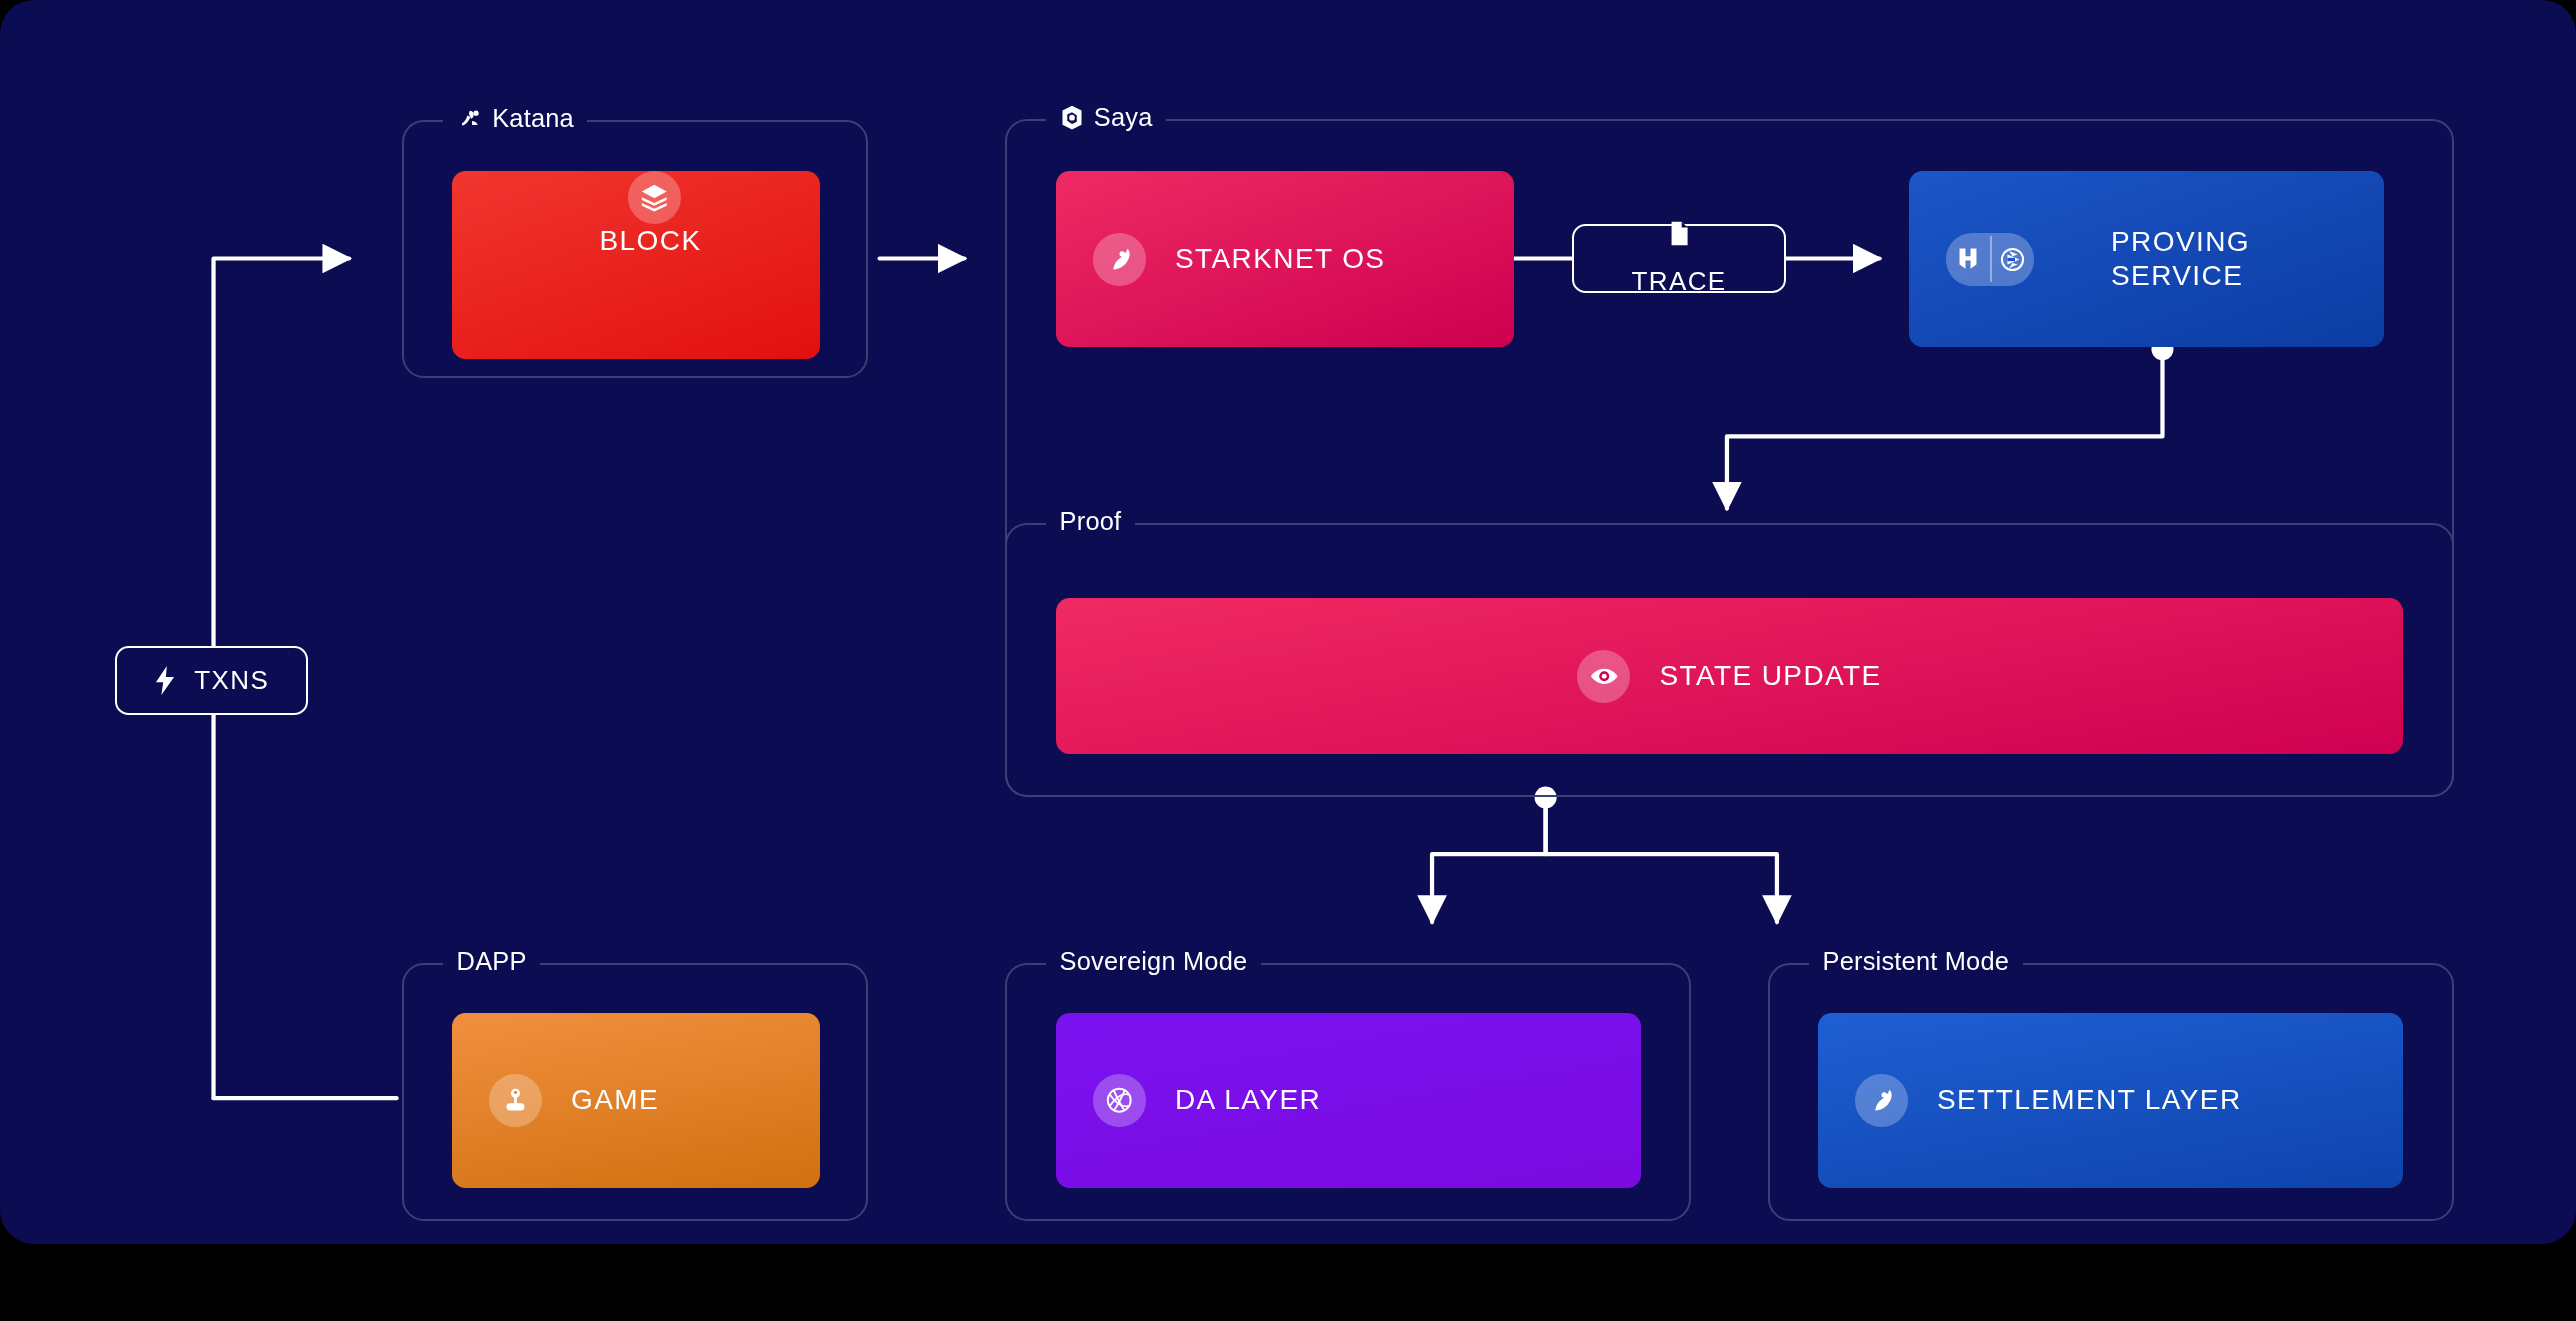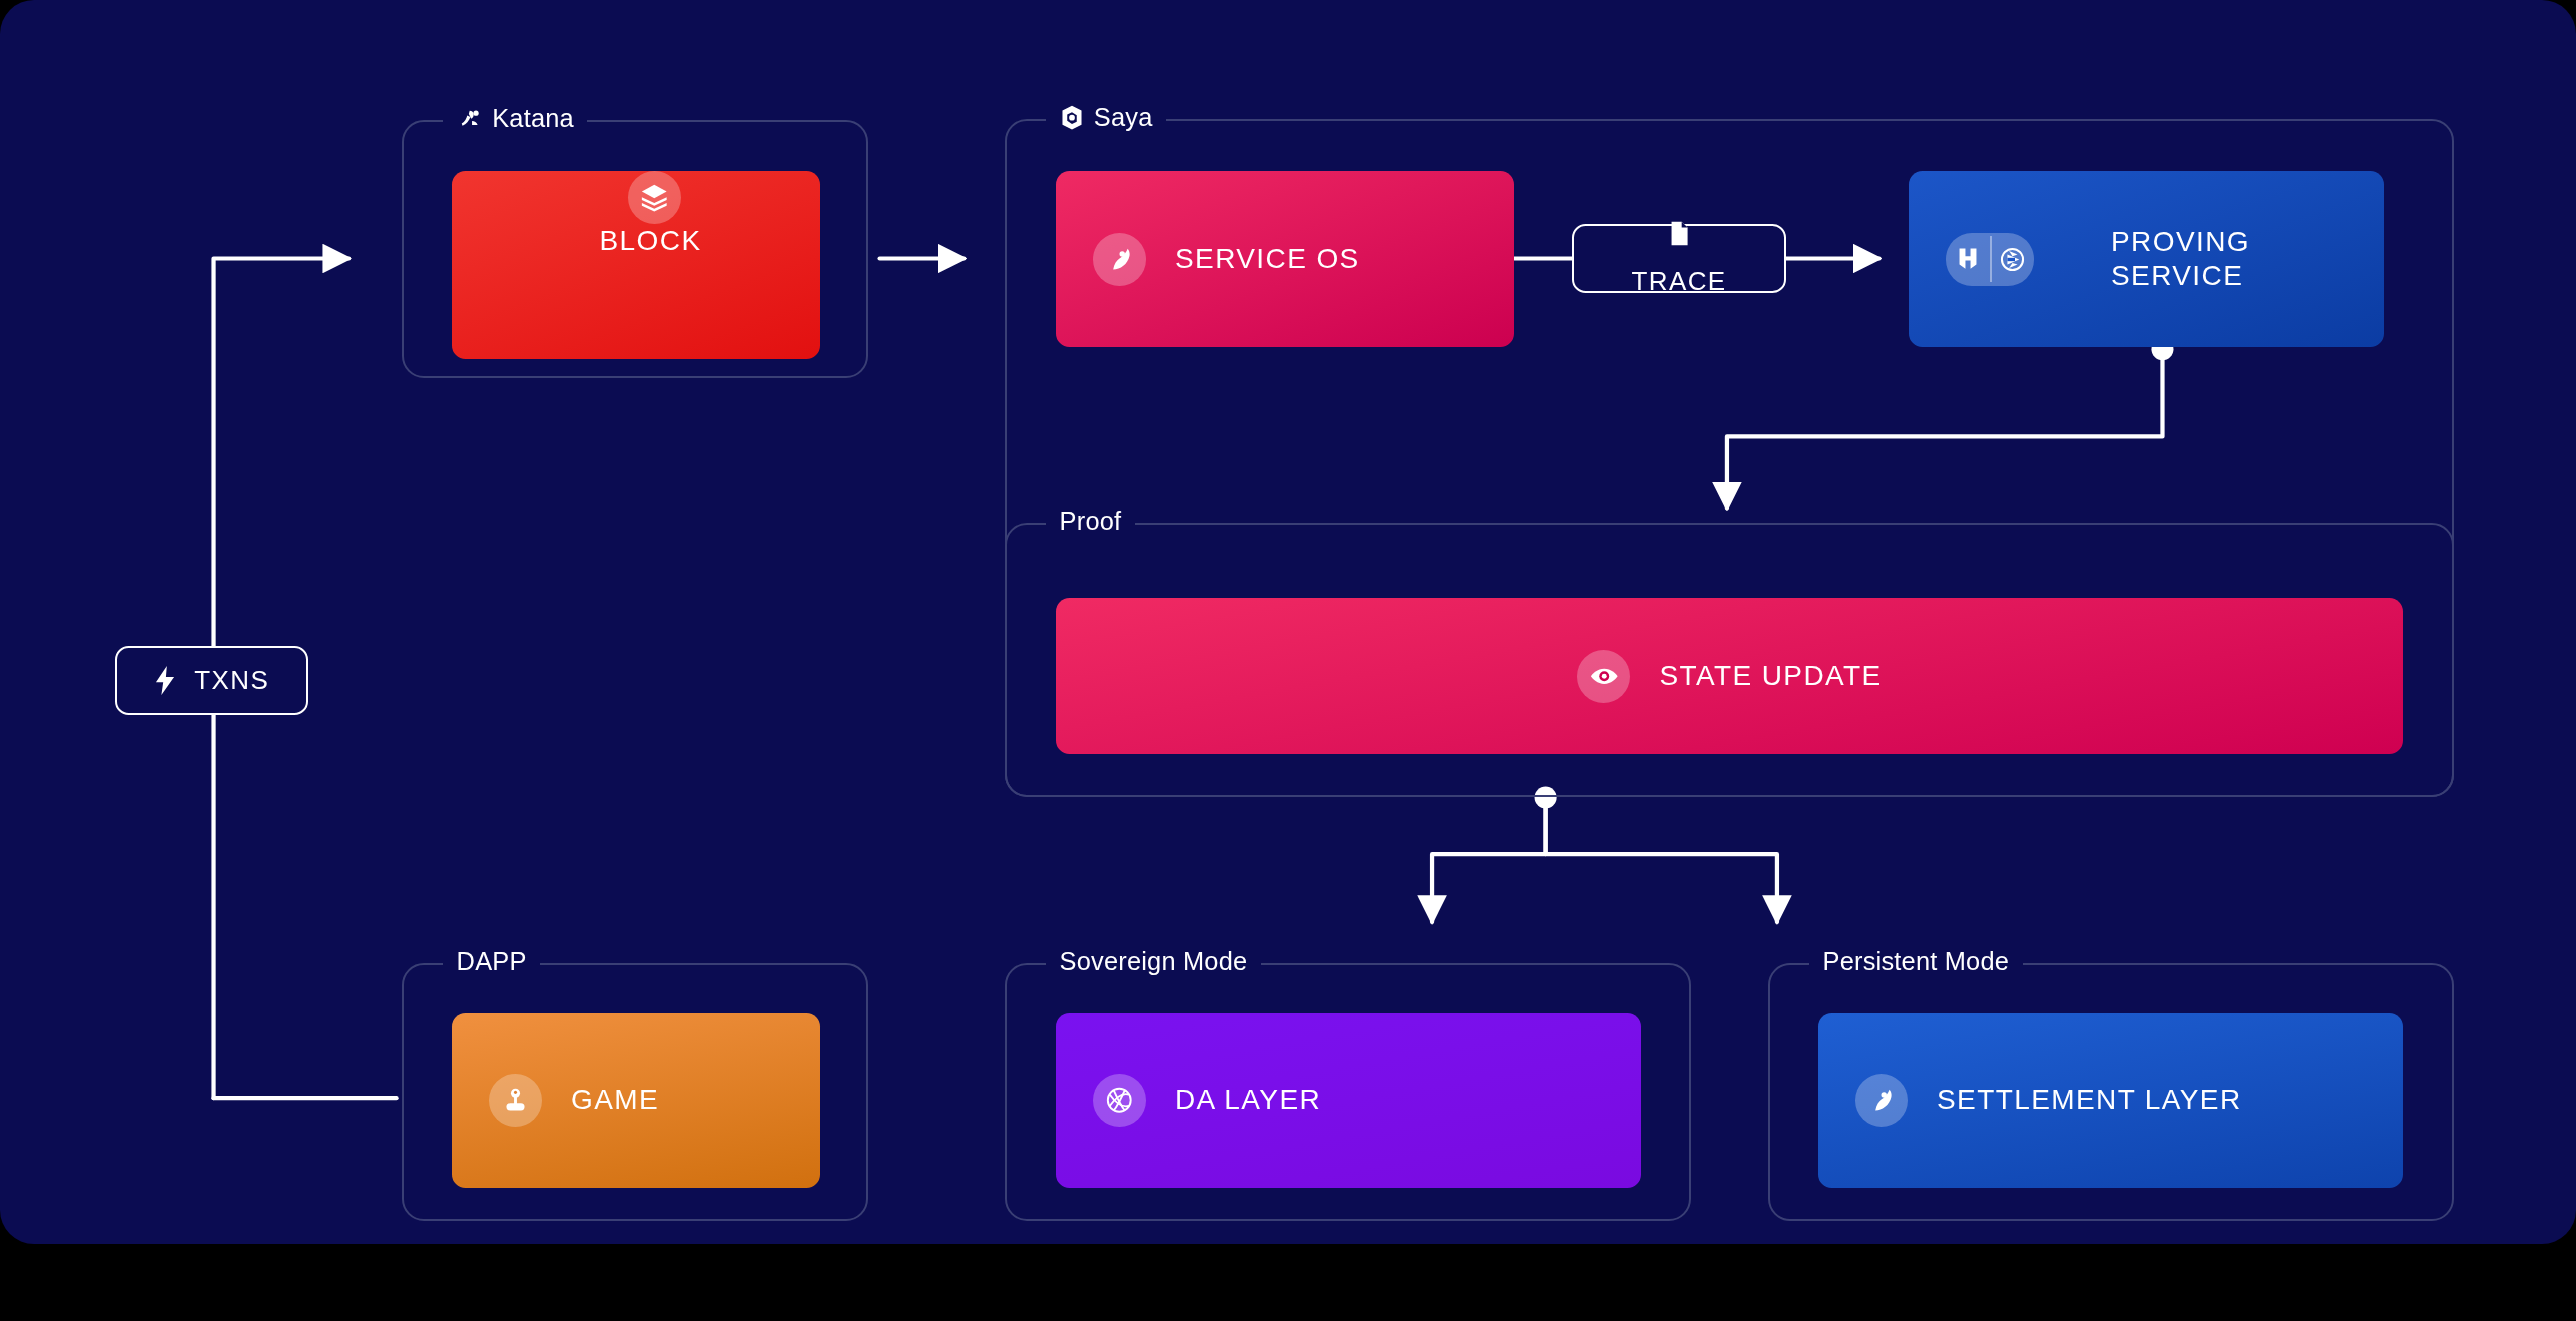--- a/index.html
+++ b/index.html
@@ -236,21 +236,21 @@
     <span class="card-label">BLOCK</span>
   </div>
 
   <div class="card card-starknet" style="left:1056px; top:171px; width:458px; height:176px;">
     <span class="card-icon">
       <svg width="29" height="29" viewBox="0 0 32 32">
         <path d="M25 4 C23 9 20 12 16 15 C13 17 10 21 9 27 C17 27 25 21 27 12 C27.6 9 26.8 6 25 4 Z" fill="#ffffff"></path>
         <circle cx="19" cy="10" r="3" fill="#ffffff"></circle>
       </svg>
     </span>
-    <span class="card-label">SERVICE OS</span>
+    <span class="card-label">STARKNET OS</span>
   </div>
 
   <div class="pill" style="left:1572px; top:224px; width:214px; height:69px;flex-direction:column;">
     <span>
       <svg width="20.3" height="27" viewBox="0 0 24 32">
         <path d="M3 2 L15 2 L22 9 L22 30 L3 30 Z" fill="#ffffff"></path>
         <path d="M15 2 L22 9 L15 9 Z" fill="#0b0c52"></path>
       </svg>
     </span>
     <span>TRACE</span>

